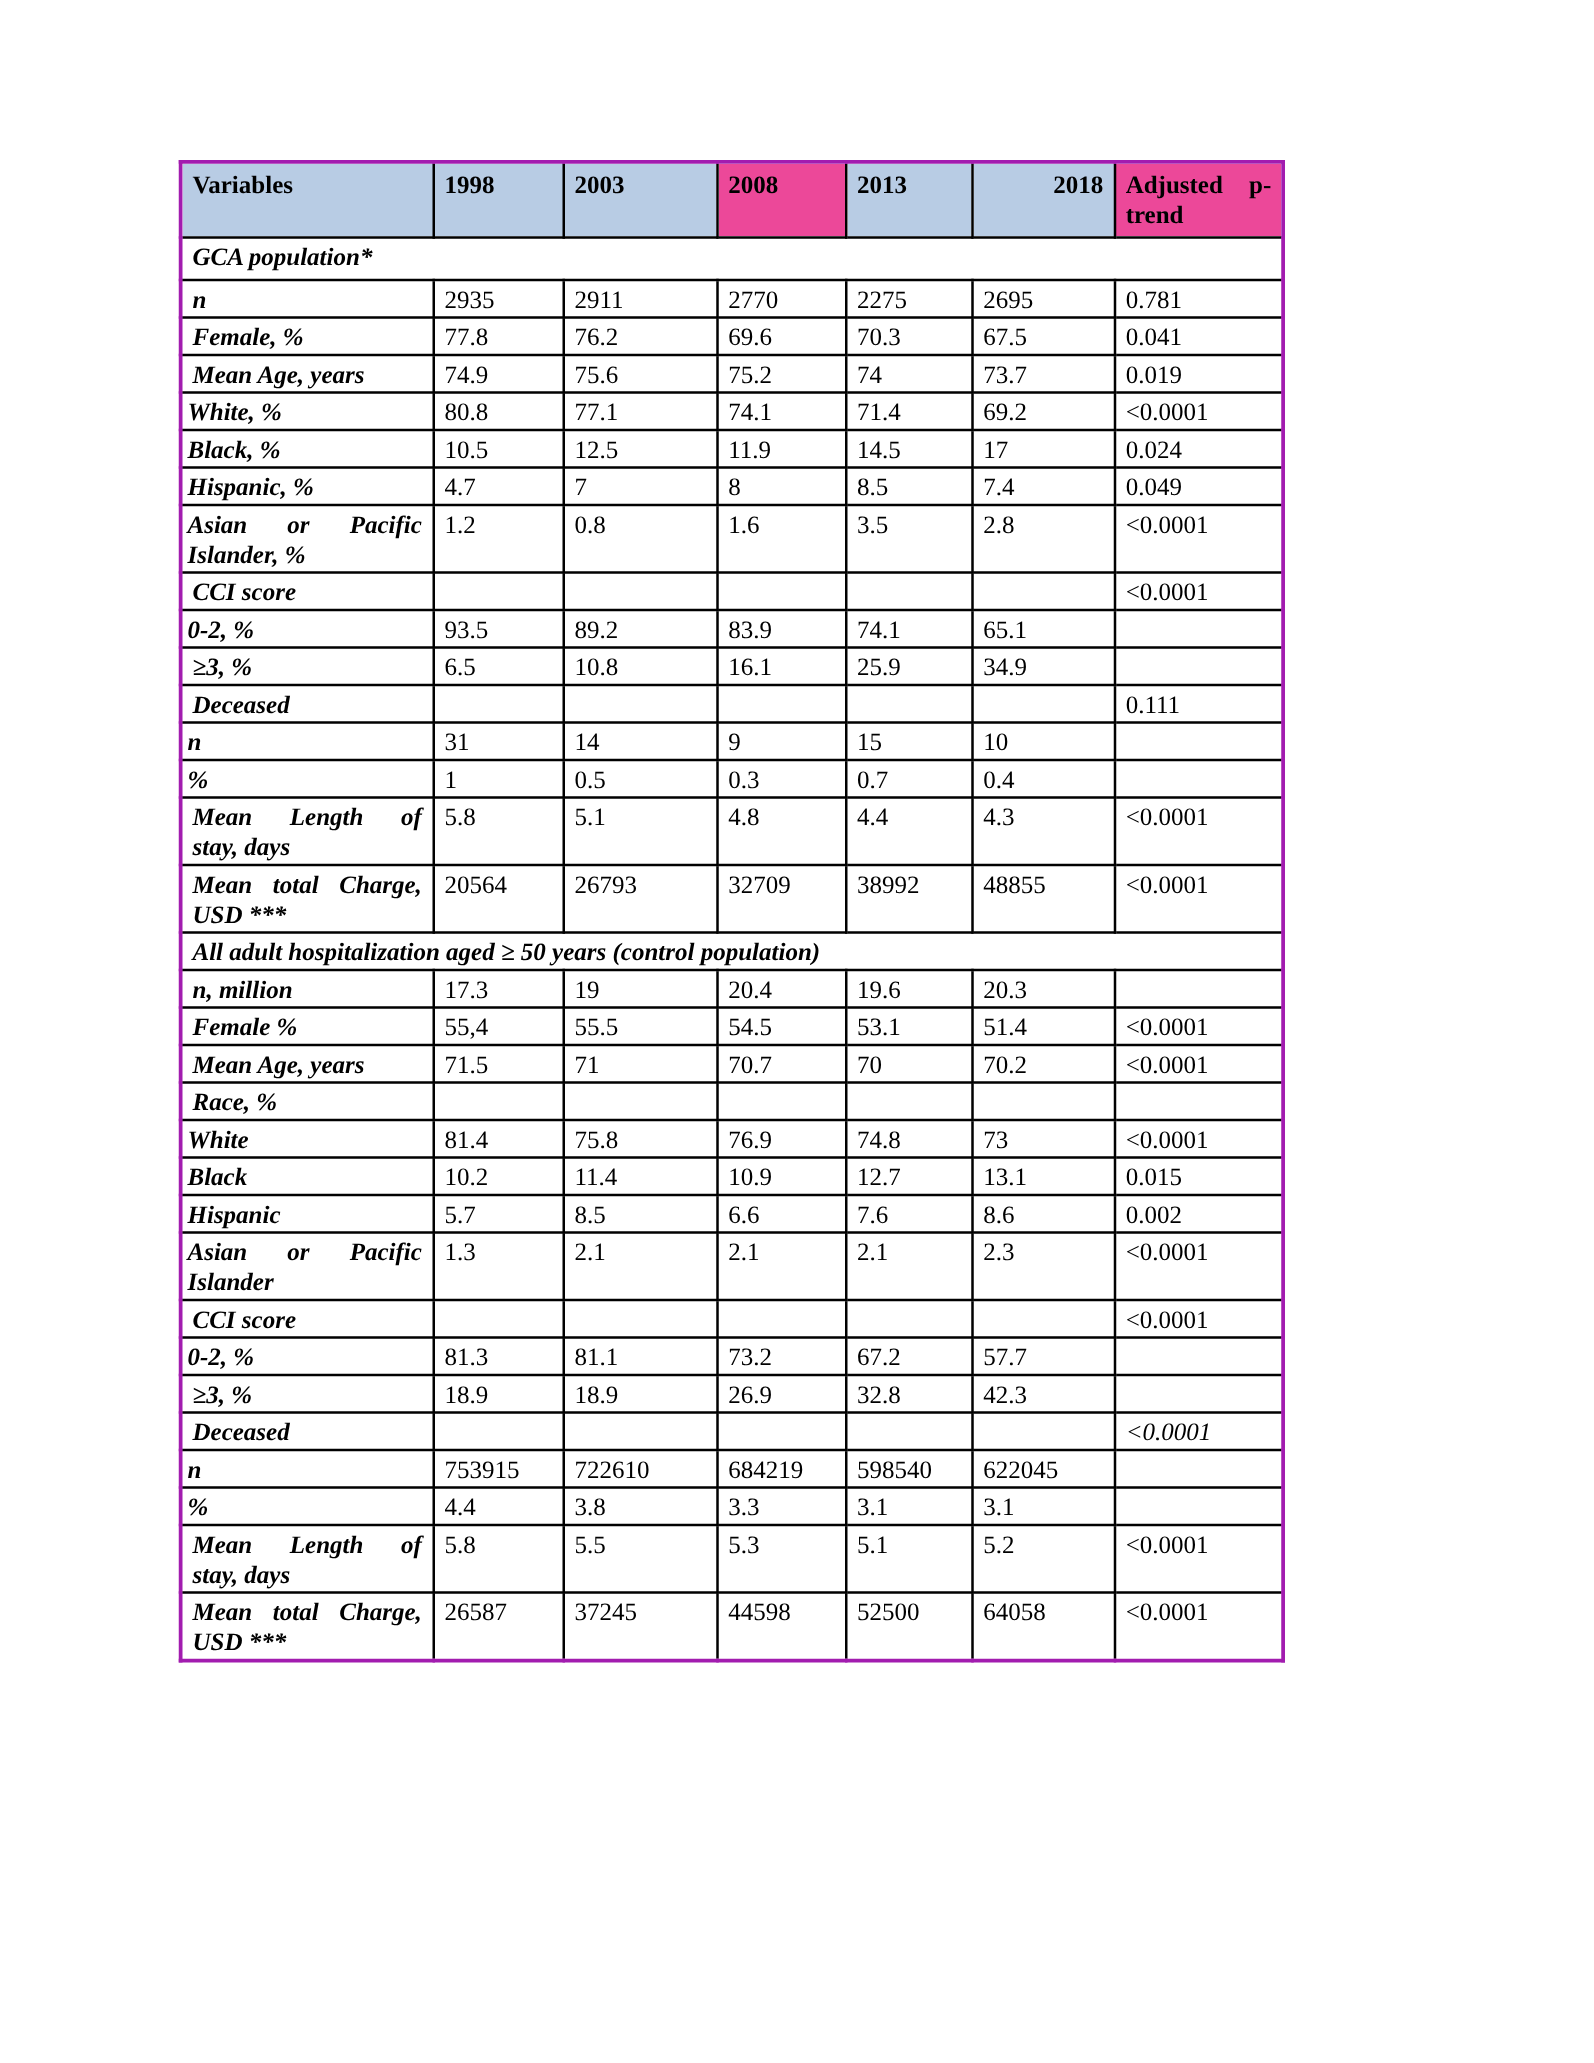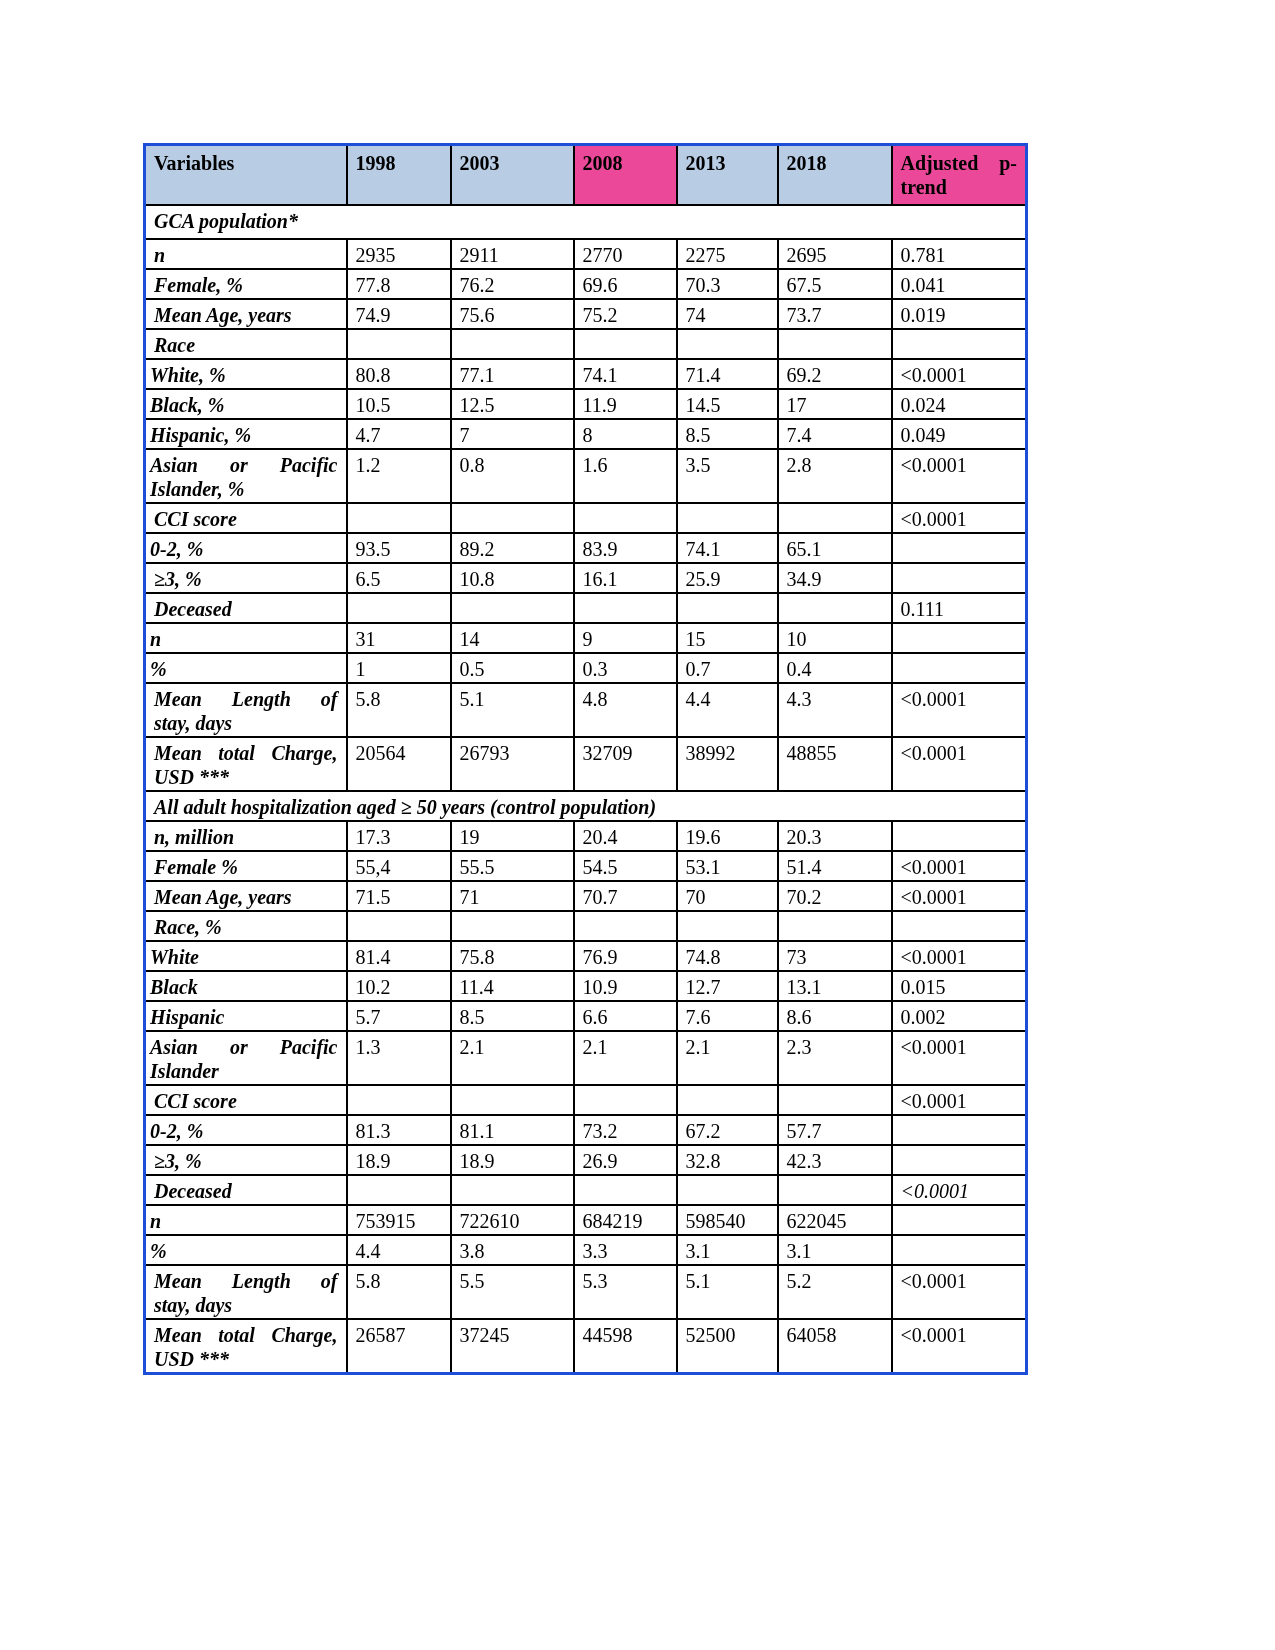--- a/index.html
+++ b/index.html
@@ -9,25 +9,25 @@
     width: 1275px;
     height: 1650px;
     background: #ffffff;
     font-family: "Liberation Serif", serif;
     color: #000000;
     overflow: hidden;
   }
   table.demo {
     position: absolute;
     left: 143px;
-    top: 143px;
+    top: 128px;
     width: 882px;
     border-collapse: collapse;
     table-layout: fixed;
-    border: 3px solid #1d4ed8;
+    border: 3px solid #a21caf;
   }
   .demo th, .demo td {
     border: 2px solid #000000;
     vertical-align: top;
     padding: 3px 8px 1px 8px;
     font-size: 20px;
     line-height: 24px;
     overflow: hidden;
     text-align: left;
   }
@@ -62,21 +62,21 @@
       <col style="width:114px">
       <col style="width:135px">
     </colgroup>
     <thead>
       <tr>
         <th style="background: rgb(184, 204, 228);">Variables</th>
         <th style="background: rgb(184, 204, 228);">1998</th>
         <th style="background: rgb(184, 204, 228);">2003</th>
         <th style="background: #ec4899;">2008</th>
         <th style="background: rgb(184, 204, 228);">2013</th>
-        <th style="background: rgb(184, 204, 228);">2018</th>
+        <th style="background: rgb(184, 204, 228); text-align: right;">2018</th>
         <th style="background: #ec4899;">
             <span class="ln spread">Adjusted p-</span>
             <span class="ln">trend</span>
           </th>
       </tr>
     </thead>
     <tbody>
         <tr style="height: 34px;">
           <td colspan="7" class="section-cell">GCA population*</td>
         </tr>
@@ -101,29 +101,20 @@
         <tr>
           <td class="label-cell">Mean Age, years</td>
           <td class="value-cell">74.9</td>
           <td class="value-cell">75.6</td>
           <td class="value-cell">75.2</td>
           <td class="value-cell">74</td>
           <td class="value-cell">73.7</td>
           <td class="p-cell">0.019</td>
         </tr>
         <tr>
-          <td class="label-cell">Race</td>
-          <td class="value-cell"></td>
-          <td class="value-cell"></td>
-          <td class="value-cell"></td>
-          <td class="value-cell"></td>
-          <td class="value-cell"></td>
-          <td class="p-cell"></td>
-        </tr>
-        <tr>
           <td class="label-cell indent">White, %</td>
           <td class="value-cell">80.8</td>
           <td class="value-cell">77.1</td>
           <td class="value-cell">74.1</td>
           <td class="value-cell">71.4</td>
           <td class="value-cell">69.2</td>
           <td class="p-cell">&lt;0.0001</td>
         </tr>
         <tr>
           <td class="label-cell indent">Black, %</td>

